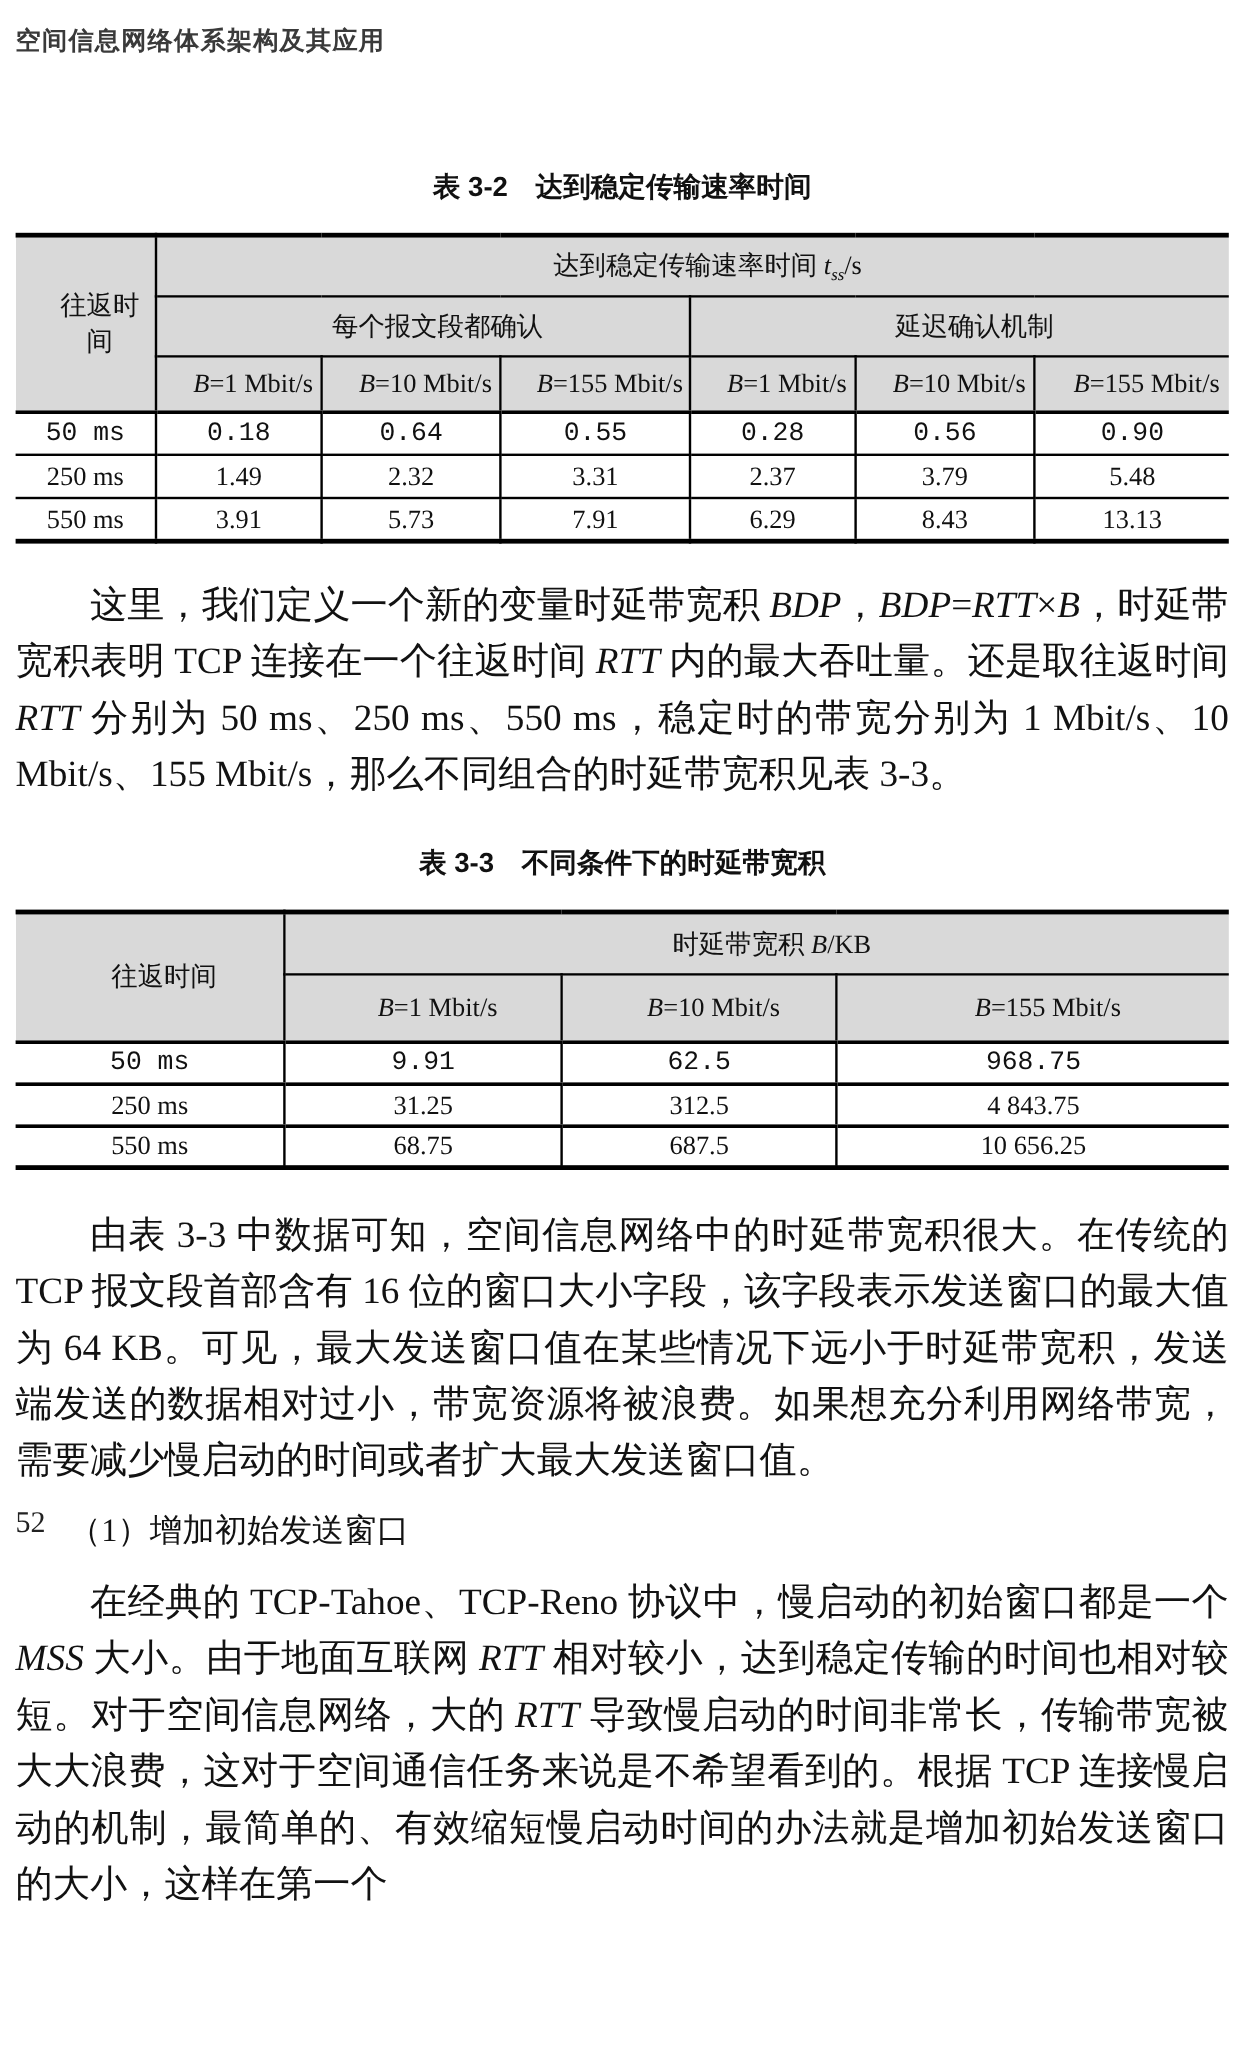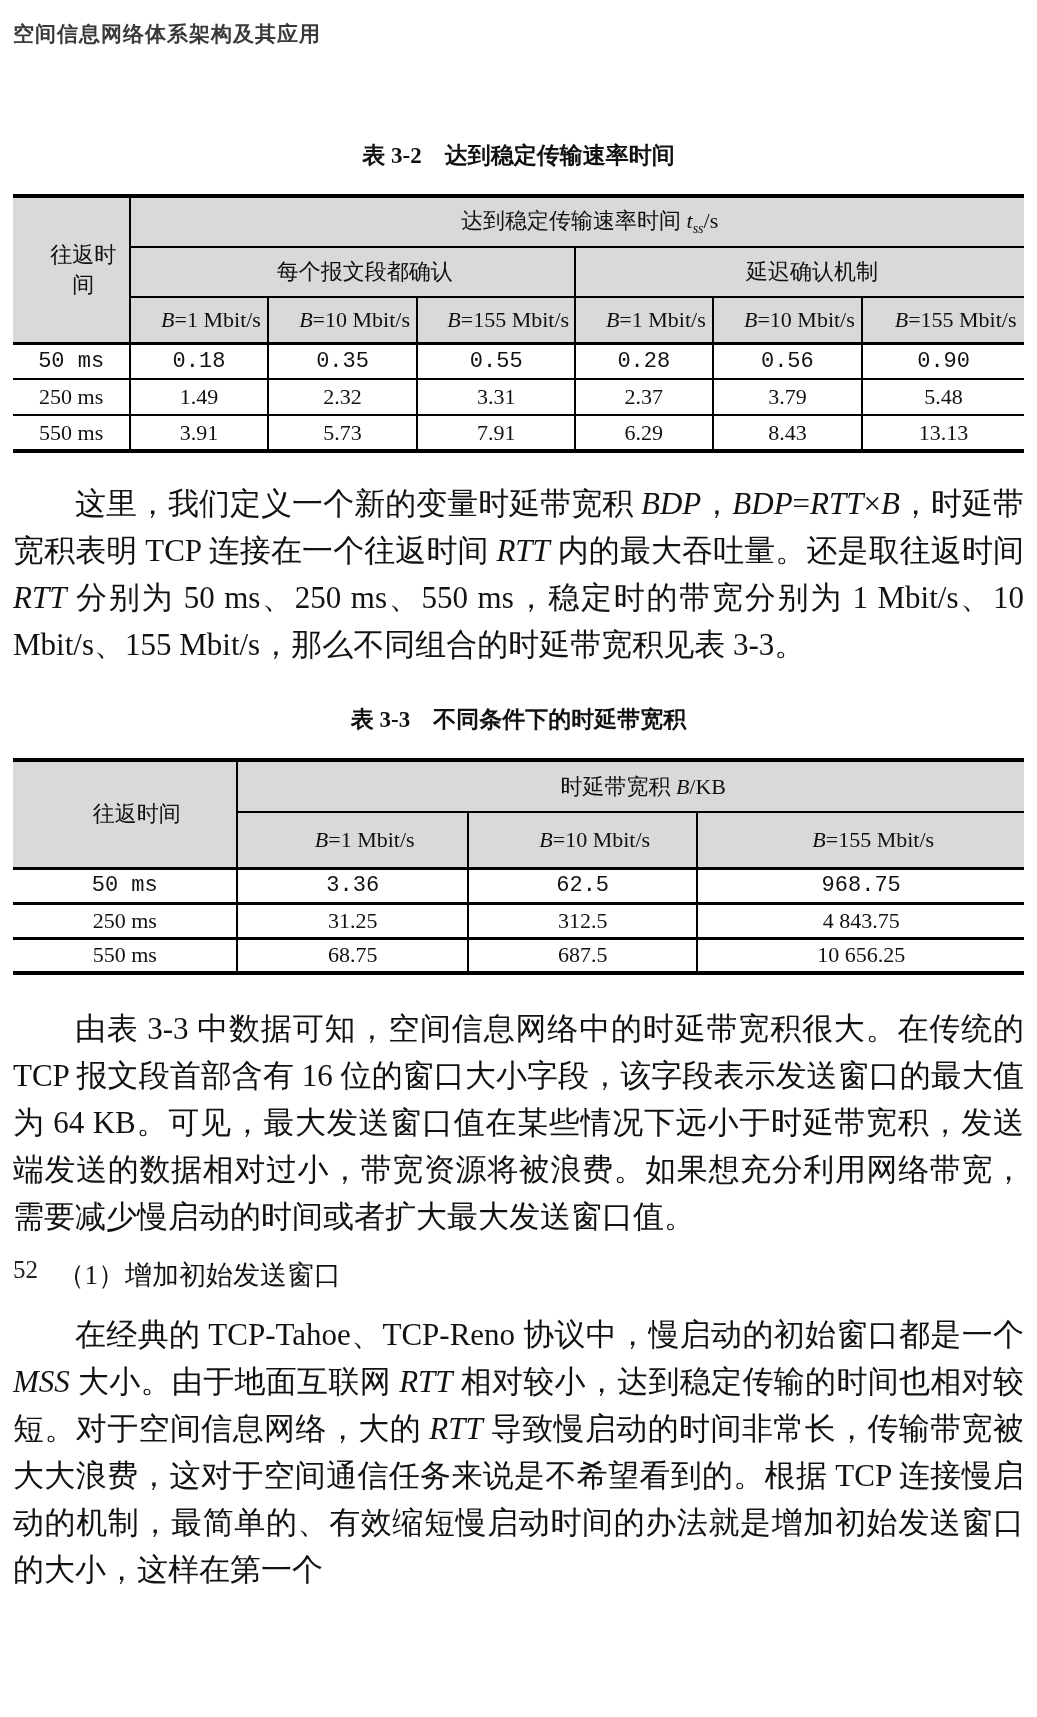--- a/index.html
+++ b/index.html
@@ -19,21 +19,21 @@
   }
   .page{ padding:14px 13px 0 13px; position:relative; height:1308px; }
 
   .running-head{
     font-family:"Liberation Sans","DejaVu Sans",sans-serif;
     font-weight:bold; font-size:21px; color:var(--head-ink);
     letter-spacing:1px; margin:6px 0 0 0;
   }
 
   .tbl-caption{
-    text-align:center; font-family:Liberation Serif, serif;
+    text-align:center; font-family:Liberation Sans, sans-serif;
     font-weight:bold; font-size:23px; color:#111;
   }
   .cap-1{ margin-top:92px; }
   .cap-2{ margin-top:36px; }
 
   table.dtable{
     width:100%; border-collapse:collapse; table-layout:fixed;
     margin-top:9px;
     border-top:4px solid var(--line);
     border-bottom:4px solid var(--line);
@@ -115,21 +115,21 @@
         <th><i>B</i><span>=155 Mbit/s</span></th>
         <th><i>B</i><span>=1 Mbit/s</span></th>
         <th><i>B</i><span>=10 Mbit/s</span></th>
         <th><i>B</i><span>=155 Mbit/s</span></th>
       </tr>
     </thead>
     <tbody>
       <tr>
         <td>50 ms</td>
         <td>0.18</td>
-        <td>0.35</td>
+        <td>0.64</td>
         <td>0.55</td>
         <td>0.28</td>
         <td>0.56</td>
         <td>0.90</td>
       </tr>
       <tr>
         <td>250 ms</td>
         <td>1.49</td>
         <td>2.32</td>
         <td>3.31</td>
@@ -167,21 +167,21 @@
       </tr>
       <tr>
         <th><i>B</i><span>=1 Mbit/s</span></th>
         <th><i>B</i><span>=10 Mbit/s</span></th>
         <th><i>B</i><span>=155 Mbit/s</span></th>
       </tr>
     </thead>
     <tbody>
       <tr>
         <td>50 ms</td>
-        <td>3.36</td>
+        <td>9.91</td>
         <td>62.5</td>
         <td>968.75</td>
       </tr>
       <tr>
         <td>250 ms</td>
         <td>31.25</td>
         <td>312.5</td>
         <td>4 843.75</td>
       </tr>
       <tr>

